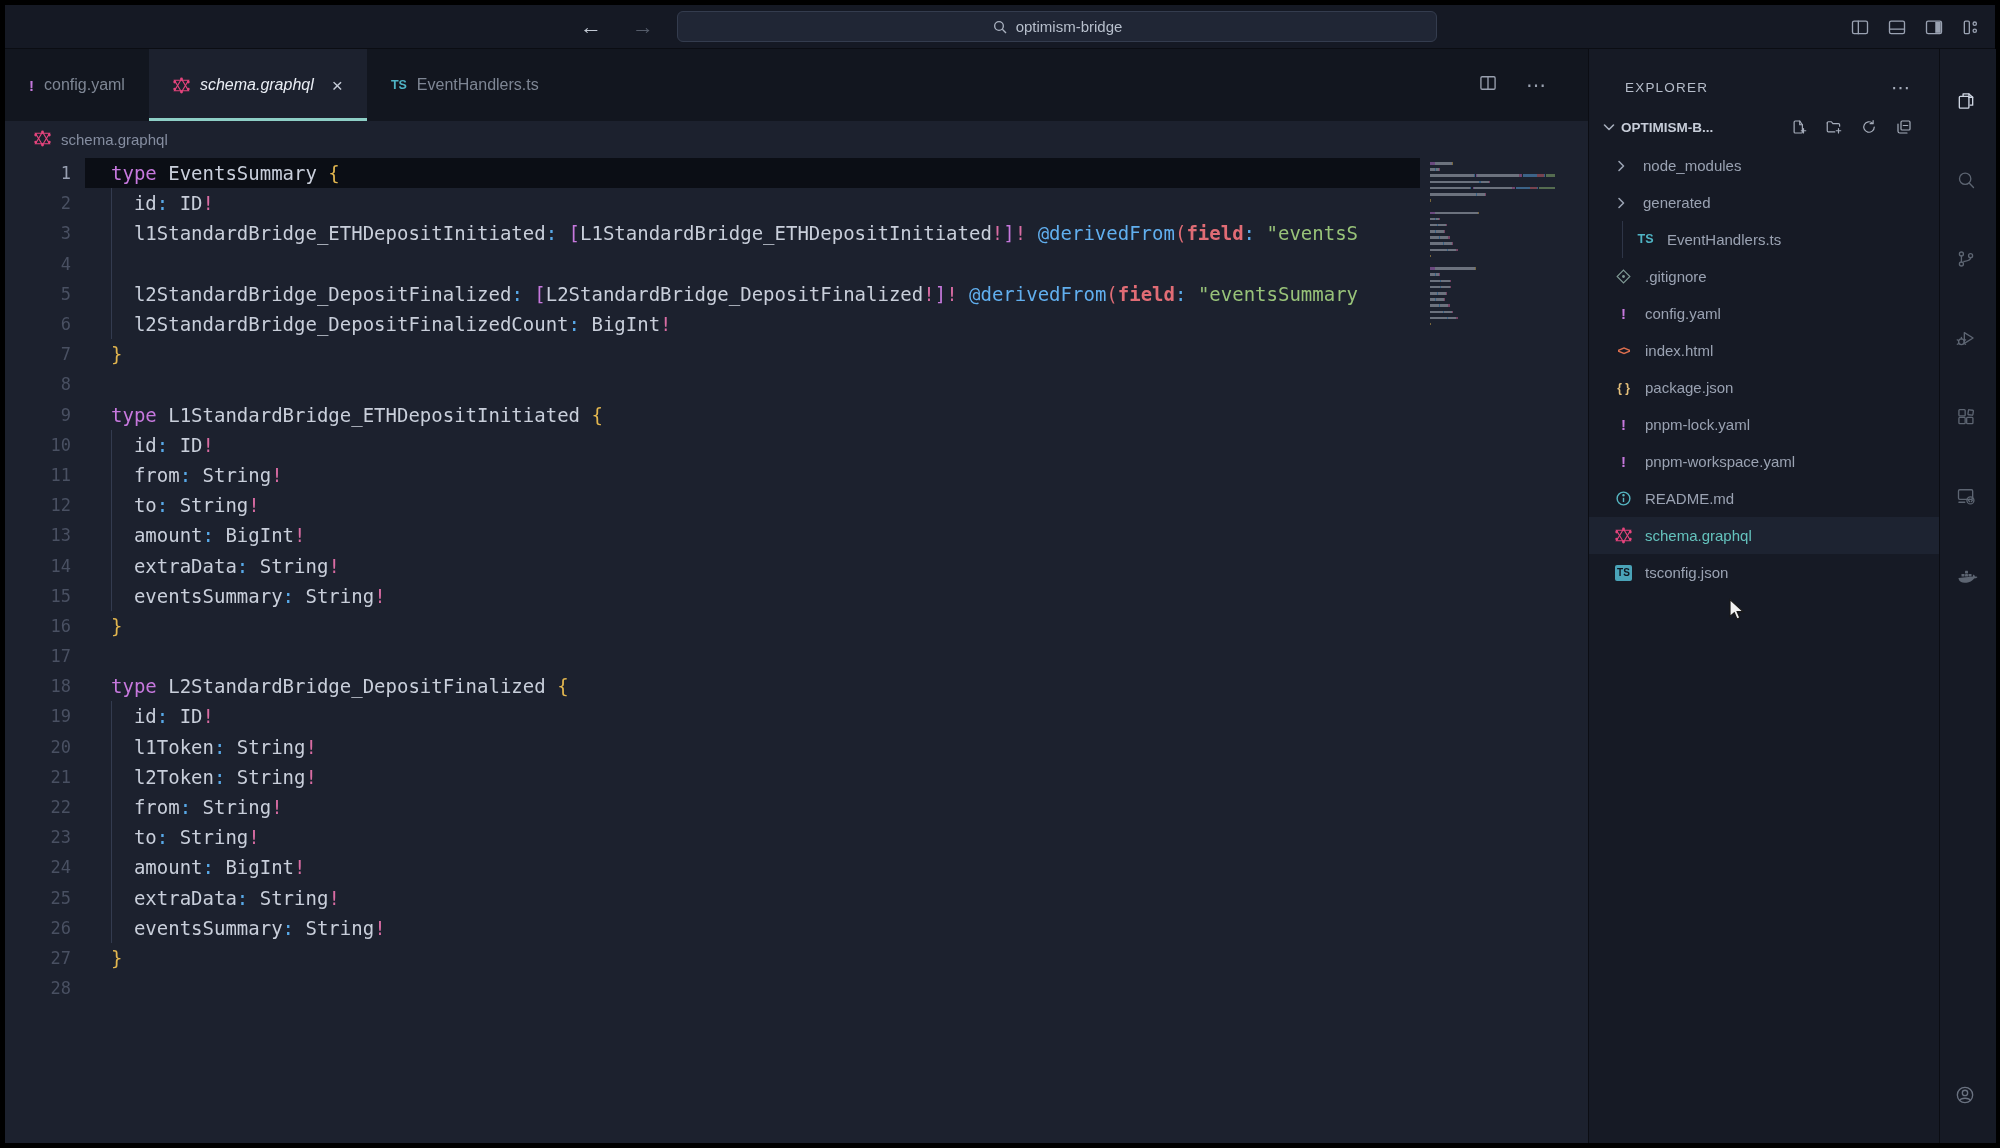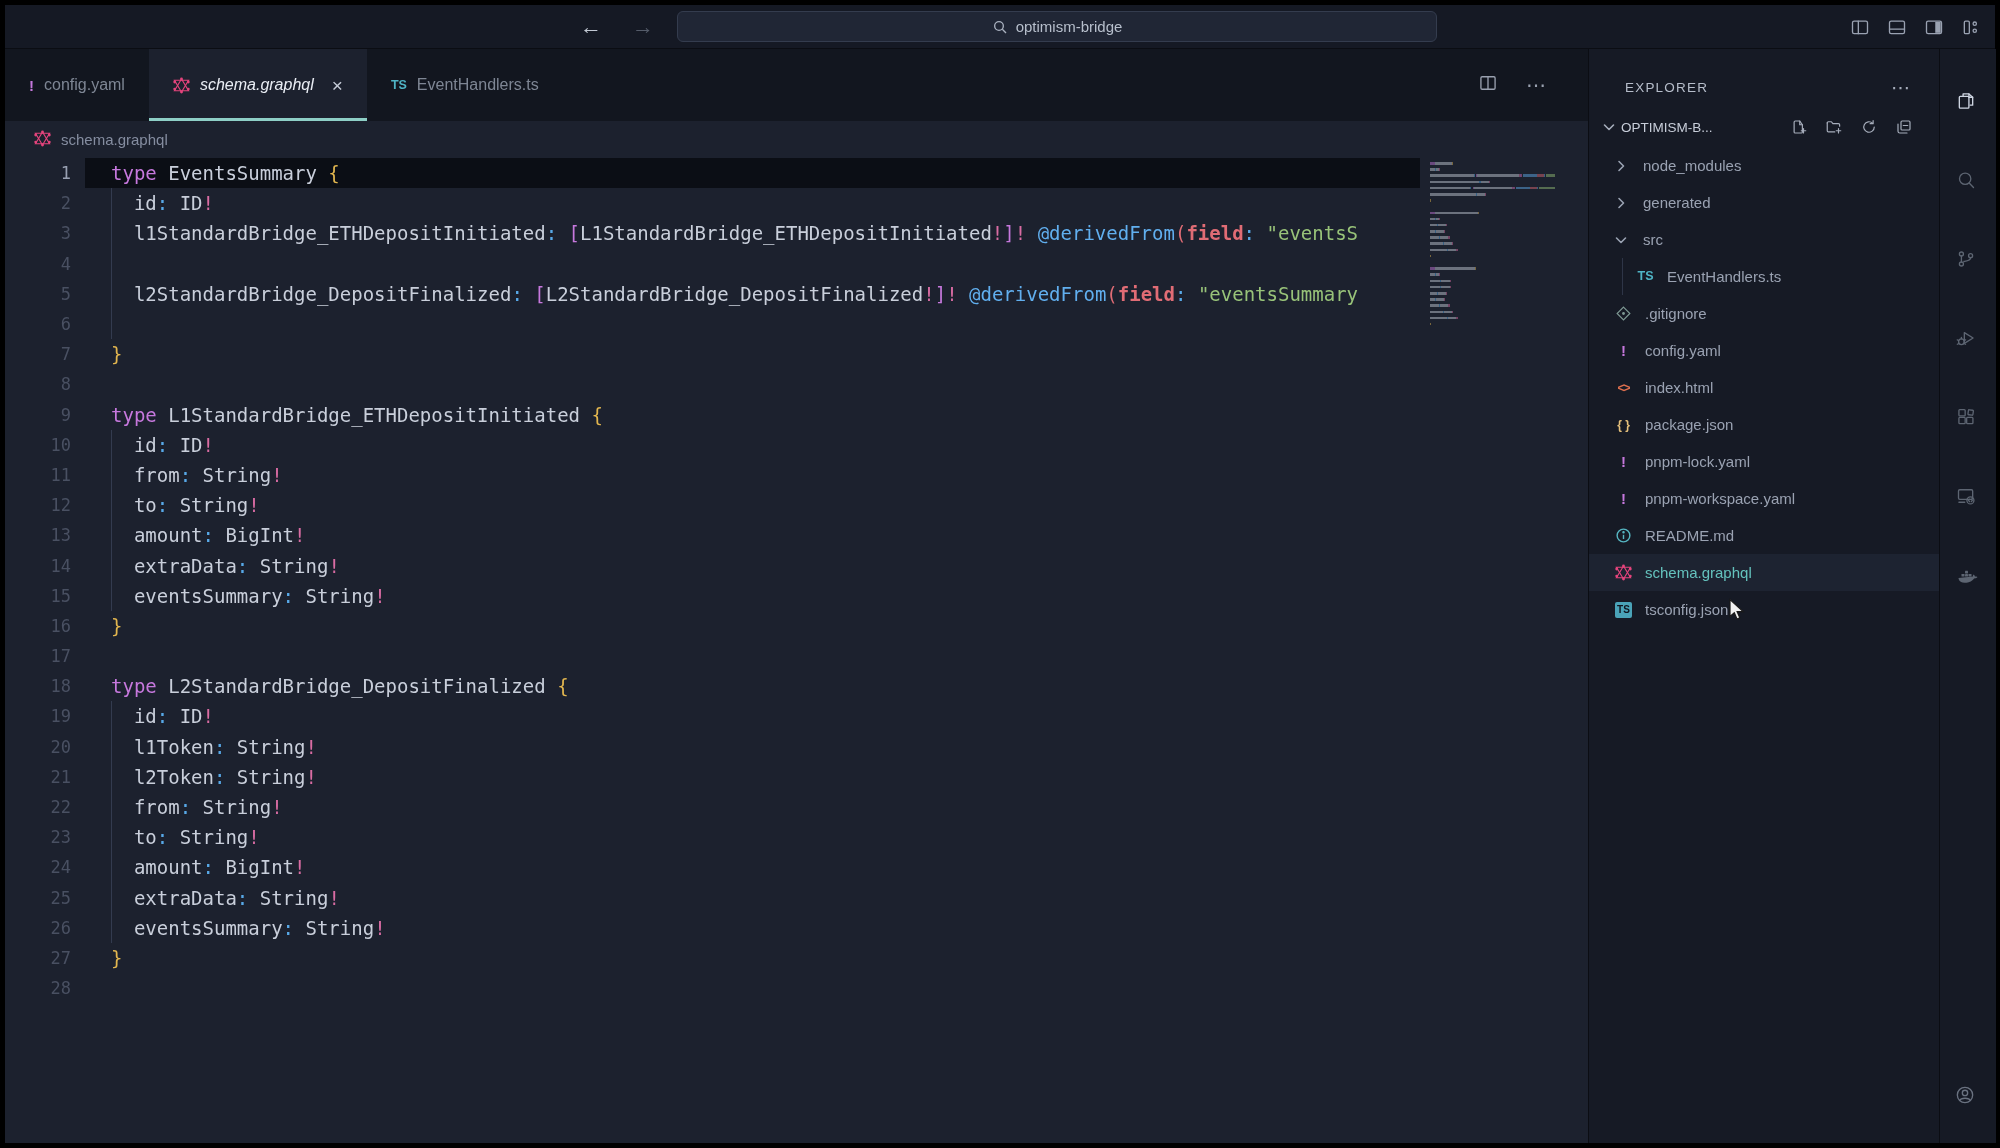--- a/index.html
+++ b/index.html
@@ -68,21 +68,21 @@
   .minimap{position:absolute;top:3px;right:24px;width:134px;opacity:.85;}
   .mm-row{height:6.2px;white-space:nowrap;overflow:hidden;}
   .mm-row i{display:inline-block;height:2.6px;vertical-align:top;margin-top:1px;opacity:.55;}
 
   
   .sidebar{width:350px;flex:none;background:#161a25;border-left:1px solid #0b0d13;display:flex;flex-direction:column;position:relative;}
   .sb-header{display:flex;align-items:center;height:44px;margin-top:16px;padding-left:36px;padding-right:28px;
     font-size:13.5px;letter-spacing:1.2px;color:#b6bdca;font-weight:500;}
   .sb-header .dots{margin-left:auto;font-size:19px;letter-spacing:1px;color:#a6adbb;font-weight:400;}
   .sb-section{display:flex;align-items:center;height:36px;padding-left:12px;padding-right:26px;
-    font-weight:400;color:#c7cdd9;font-size:13.5px;}
+    font-weight:700;color:#c7cdd9;font-size:13.5px;}
   .sb-section .sec-chev{display:flex;margin-right:4px;color:#a6adbb;}
   .sb-section-icons{margin-left:auto;display:flex;gap:17px;color:#a6adbb;}
   .sb-section-icons span{display:flex;}
   .file-tree{flex:1;overflow:hidden;padding-top:2px;}
   .tree-row{height:37px;display:flex;align-items:center;padding-left:24px;color:#9aa2b2;font-size:15px;}
   .tree-row.ind{padding-left:46px;background:linear-gradient(#2e3547,#2e3547) 33px 0/1px 100% no-repeat;}
   .tree-row.selected{background:#1d2331;}
   .tree-row.selected .tr-label{color:var(--sel,#64c2bd);}
   .tr-chev{width:18px;display:flex;margin-right:12px;color:#9aa2b2;flex:none;}
   .tr-icon{width:21px;display:flex;justify-content:center;margin-right:11px;flex:none;align-items:center;}
@@ -213,21 +213,21 @@
         <span>schema.graphql</span>
       </div>
 
       <div class="editor">
         <div id="code-area">
             <div class="code-row current"><span class="gutter">1</span><span class="code-text"><span class="tk-kw">type</span><span class="tk-pl"> EventsSummary </span><span class="tk-br">{</span></span></div>
             <div class="code-row g"><span class="gutter">2</span><span class="code-text"><span class="tk-pl">  id</span><span class="tk-cl">:</span><span class="tk-pl"> ID</span><span class="tk-bang">!</span></span></div>
             <div class="code-row g"><span class="gutter">3</span><span class="code-text"><span class="tk-pl">  l1StandardBridge_ETHDepositInitiated</span><span class="tk-cl">:</span><span class="tk-pl"> </span><span class="tk-sq">[</span><span class="tk-pl">L1StandardBridge_ETHDepositInitiated</span><span class="tk-bang">!</span><span class="tk-sq">]</span><span class="tk-bang">!</span><span class="tk-pl"> </span><span class="tk-dir">@derivedFrom</span><span class="tk-pp">(</span><span class="tk-fld">field</span><span class="tk-cl">:</span><span class="tk-pl"> </span><span class="tk-str">"eventsS</span></span></div>
             <div class="code-row g"><span class="gutter">4</span></div>
             <div class="code-row g"><span class="gutter">5</span><span class="code-text"><span class="tk-pl">  l2StandardBridge_DepositFinalized</span><span class="tk-cl">:</span><span class="tk-pl"> </span><span class="tk-sq">[</span><span class="tk-pl">L2StandardBridge_DepositFinalized</span><span class="tk-bang">!</span><span class="tk-sq">]</span><span class="tk-bang">!</span><span class="tk-pl"> </span><span class="tk-dir">@derivedFrom</span><span class="tk-pp">(</span><span class="tk-fld">field</span><span class="tk-cl">:</span><span class="tk-pl"> </span><span class="tk-str">"eventsSummary</span></span></div>
-            <div class="code-row g"><span class="gutter">6</span></div>
+            <div class="code-row g"><span class="gutter">6</span><span class="code-text"><span class="tk-pl">  l2StandardBridge_DepositFinalizedCount</span><span class="tk-cl">:</span><span class="tk-pl"> BigInt</span><span class="tk-bang">!</span></span></div>
             <div class="code-row"><span class="gutter">7</span><span class="code-text"><span class="tk-br">}</span></span></div>
             <div class="code-row"><span class="gutter">8</span><span class="code-text"></span></div>
             <div class="code-row"><span class="gutter">9</span><span class="code-text"><span class="tk-kw">type</span><span class="tk-pl"> L1StandardBridge_ETHDepositInitiated </span><span class="tk-br">{</span></span></div>
             <div class="code-row g"><span class="gutter">10</span><span class="code-text"><span class="tk-pl">  id</span><span class="tk-cl">:</span><span class="tk-pl"> ID</span><span class="tk-bang">!</span></span></div>
             <div class="code-row g"><span class="gutter">11</span><span class="code-text"><span class="tk-pl">  from</span><span class="tk-cl">:</span><span class="tk-pl"> String</span><span class="tk-bang">!</span></span></div>
             <div class="code-row g"><span class="gutter">12</span><span class="code-text"><span class="tk-pl">  to</span><span class="tk-cl">:</span><span class="tk-pl"> String</span><span class="tk-bang">!</span></span></div>
             <div class="code-row g"><span class="gutter">13</span><span class="code-text"><span class="tk-pl">  amount</span><span class="tk-cl">:</span><span class="tk-pl"> BigInt</span><span class="tk-bang">!</span></span></div>
             <div class="code-row g"><span class="gutter">14</span><span class="code-text"><span class="tk-pl">  extraData</span><span class="tk-cl">:</span><span class="tk-pl"> String</span><span class="tk-bang">!</span></span></div>
             <div class="code-row g"><span class="gutter">15</span><span class="code-text"><span class="tk-pl">  eventsSummary</span><span class="tk-cl">:</span><span class="tk-pl"> String</span><span class="tk-bang">!</span></span></div>
             <div class="code-row"><span class="gutter">16</span><span class="code-text"><span class="tk-br">}</span></span></div>
@@ -329,28 +329,20 @@
             <span class="tr-label">node_modules</span>
           </div>
           <div class="tree-row">
             <span class="tr-chev">
               <svg width="16" height="16" viewBox="0 0 16 16" fill="none" stroke="currentColor" stroke-width="1.6" stroke-linecap="round" stroke-linejoin="round">
                 <path d="M6 3.5l4.5 4.5L6 12.5"></path>
               </svg>
             </span>
             <span class="tr-label">generated</span>
           </div>
-          <div class="tree-row">
-            <span class="tr-chev">
-              <svg width="16" height="16" viewBox="0 0 16 16" fill="none" stroke="currentColor" stroke-width="1.6" stroke-linecap="round" stroke-linejoin="round">
-                <path d="M3.5 6l4.5 4.5L12.5 6"></path>
-              </svg>
-            </span>
-            <span class="tr-label">src</span>
-          </div>
           <div class="tree-row ind">
             <span class="tr-icon">
               <span class="ts-txt" style="color:#4fb4c5">TS</span>
             </span>
             <span class="tr-label">EventHandlers.ts</span>
           </div>
           <div class="tree-row">
             <span class="tr-icon">
               <svg width="17" height="17" viewBox="0 0 24 24">
                 <path d="M12 3l9 9-9 9-9-9z" fill="none" stroke="#7f9a95" stroke-width="1.6"></path>

